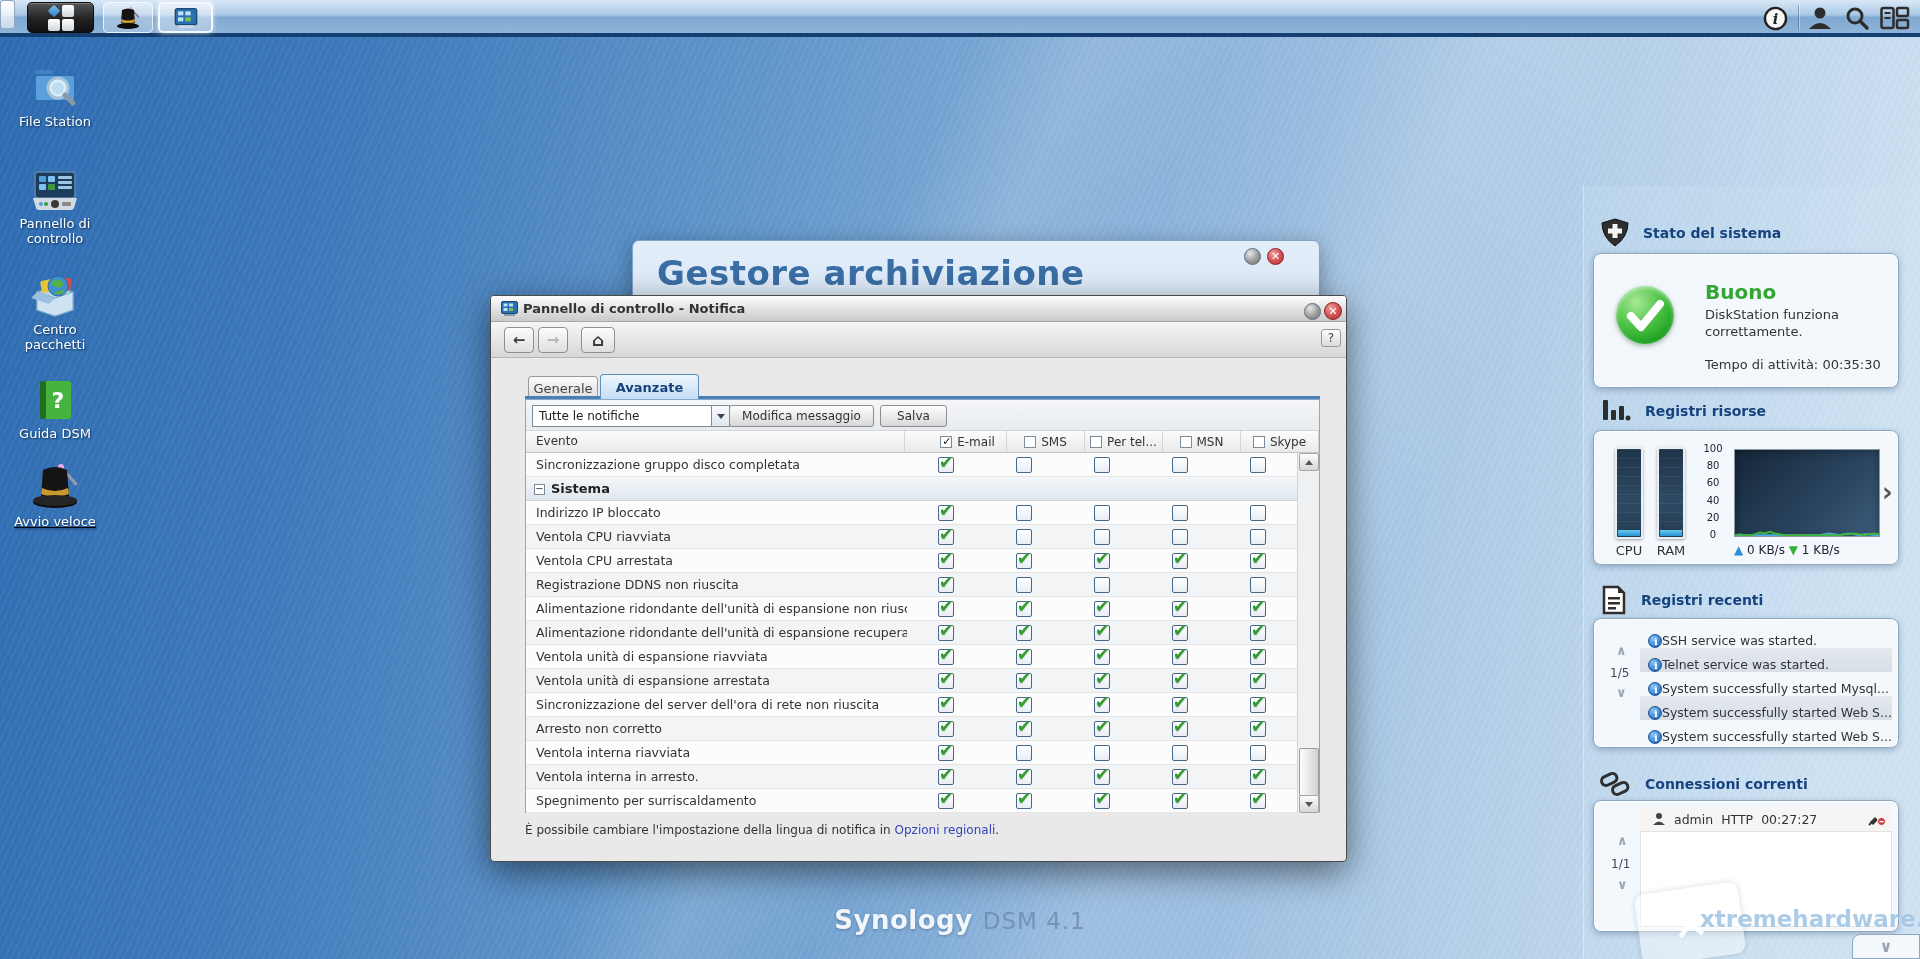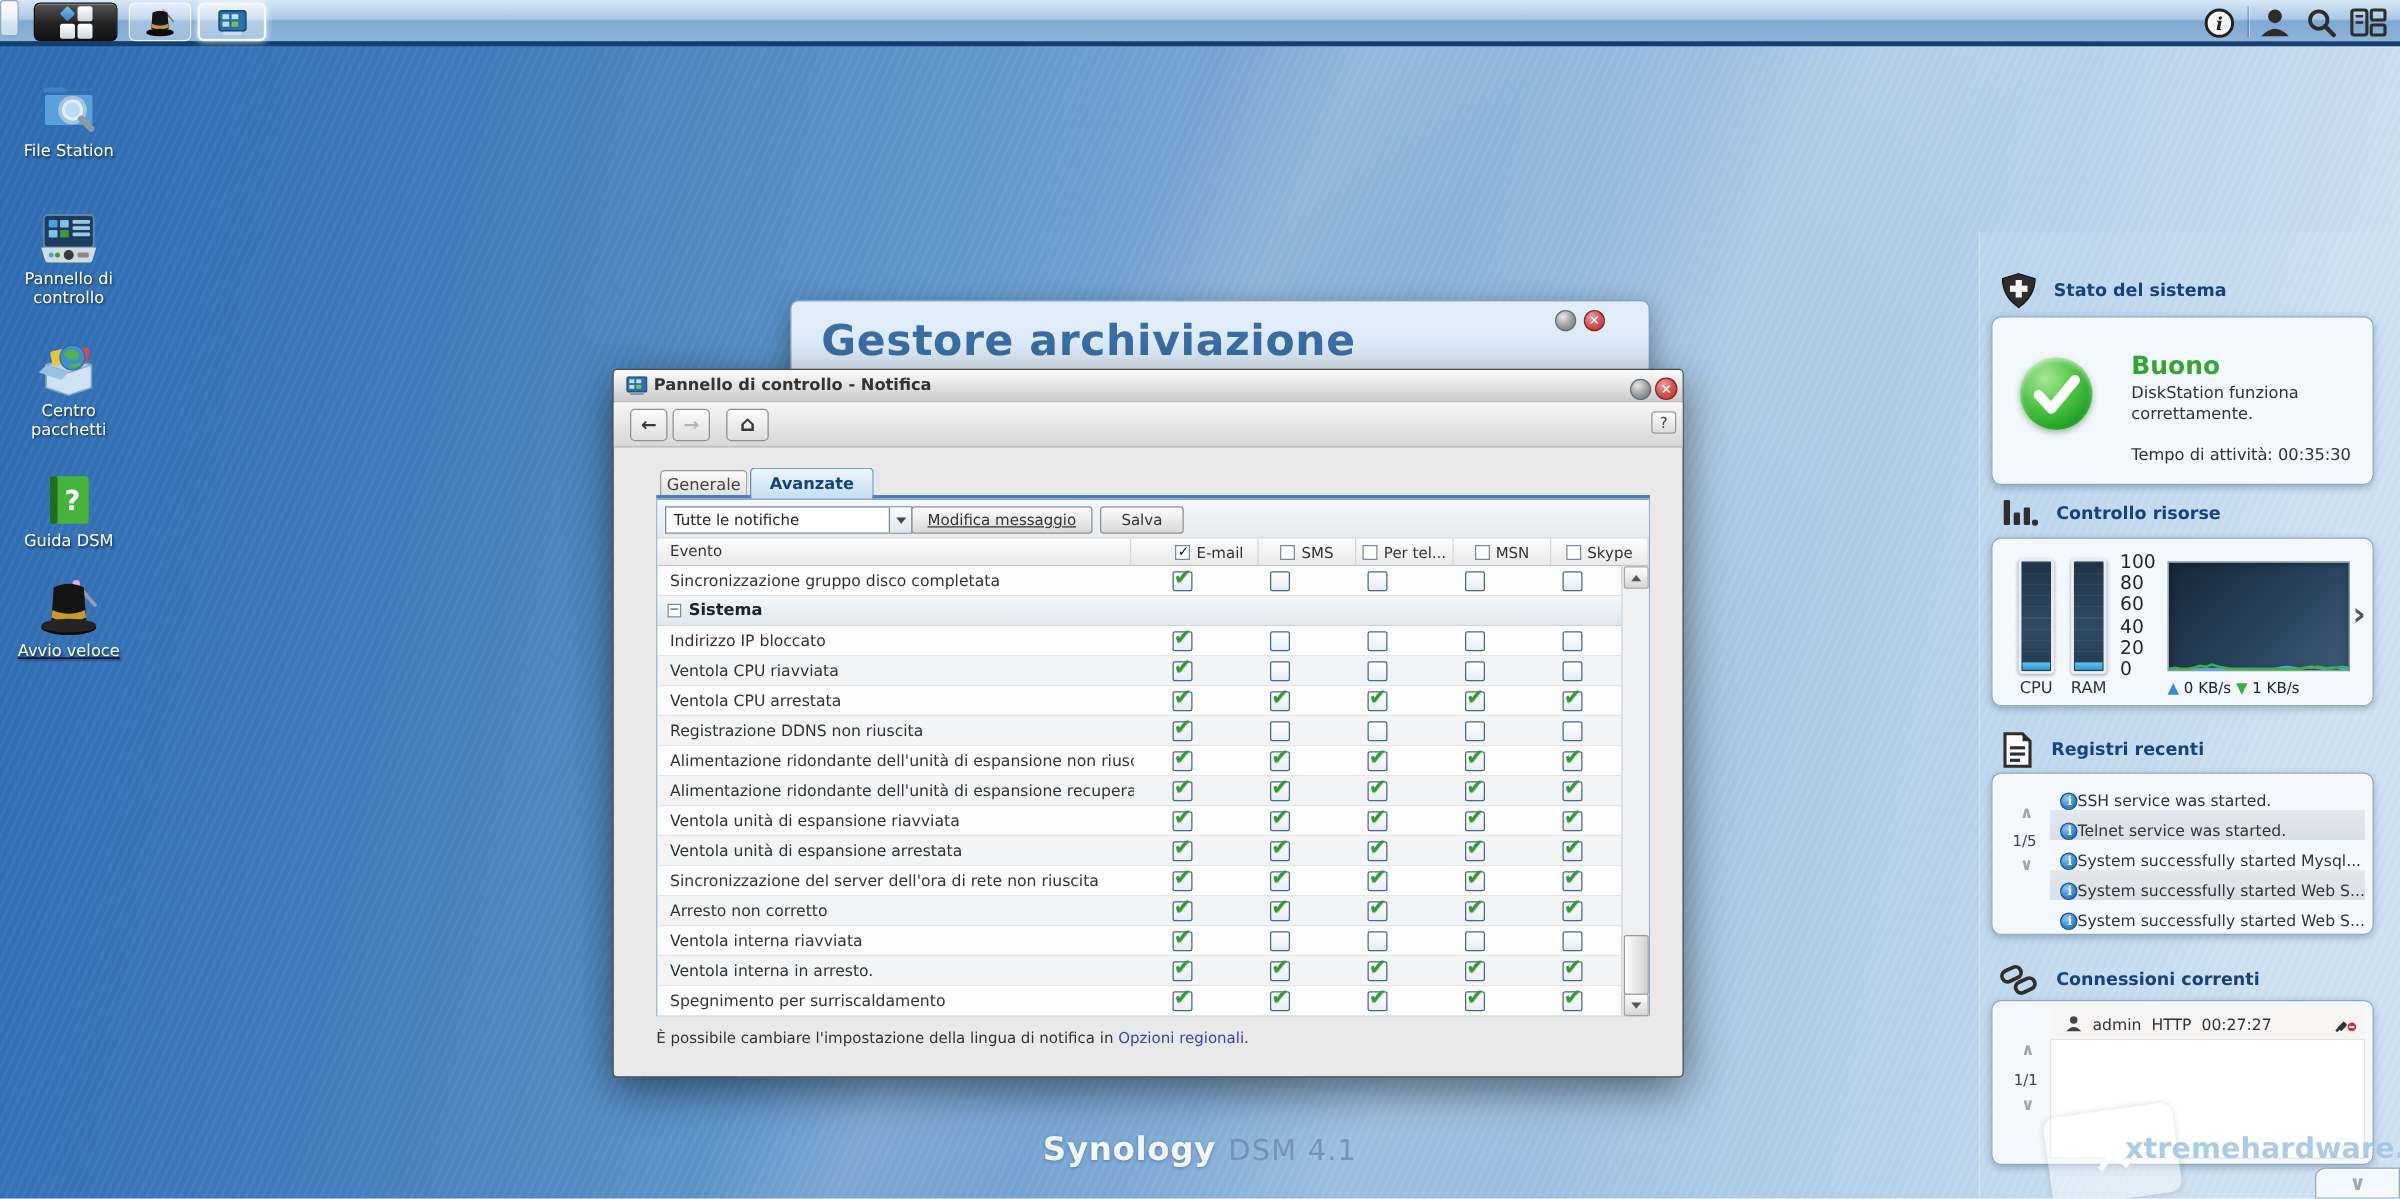--- a/index.html
+++ b/index.html
@@ -73,21 +73,21 @@
   
   #content-box { position:absolute; left:34px; top:103px; width:795px; height:414px; background:#fff; border:1px solid #8aa8c8; }
   #tbl-toolbar { position:absolute; left:0; top:0; width:793px; height:31px; background:linear-gradient(#f4f6f8,#e8ebee); border-bottom:1px solid #d2d6da; }
   #filter-select { position:absolute; left:6px; top:5px; width:198px; height:22px; background:#fff; border:1px solid #7a8a99; cursor:pointer; }
   #filter-select .val { position:absolute; left:6px; top:3px; font-size:12px; color:#222; }
   #filter-arrow { position:absolute; right:0; top:0; width:18px; height:20px; border-left:1px solid #7a8a99;
     background:linear-gradient(#fafcfe,#dfe7ee); display:flex; align-items:center; justify-content:center; }
   #filter-arrow::before { content:""; border-left:4px solid transparent; border-right:4px solid transparent; border-top:5px solid #445; }
   .dlg-btn { position:absolute; top:5px; height:22px; border-radius:3px; border:1px solid #8d8d8d;
     background:linear-gradient(#fefefe,#d8d8d8); font-size:12px; color:#333; display:flex; align-items:center; justify-content:center; cursor:pointer; }
-  #btn-modifica { left:203px; width:145px;text-decoration:underline; }
+  #btn-modifica { left:203px; width:145px; }
   #btn-salva { left:354px; width:67px; }
 
   
   #tbl-header { position:absolute; left:0; top:31px; width:793px; height:22px; display:flex;
     background:linear-gradient(#fcfcfc,#e9e9e9); border-bottom:1px solid #c3c3c3; font-size:12px; color:#333;gap:24px; }
   #evento-h { width:381px; line-height:21px; padding-left:10px; border-right:1px solid #d5d5d5; }
   .hcell { width:78px; display:flex; align-items:center; justify-content:center; gap:5px; border-right:1px solid #d5d5d5; cursor:pointer; }
   .hcb { width:12px; height:12px; border:1px solid #7a8a98; background:#fff; position:relative; }
   .hcb.checked::before { content:"\2713"; position:absolute; left:1px; top:-2px; font-size:11px; color:#111; font-weight:bold; }
 
@@ -134,21 +134,21 @@
   #health-desc { position:absolute; left:111px; top:52px; width:170px; font-size:13px; line-height:17px; color:#333; }
   #health-uptime { position:absolute; left:111px; top:103px; font-size:13px; color:#333; }
 
   
   .meter { position:absolute; top:16px; width:28px; height:92px; border:2px solid #e8eef3; border-radius:3px;
     background:repeating-linear-gradient(to bottom, rgba(255,255,255,0.06) 0 1px, transparent 1px 9px),
                linear-gradient(#1f3448,#2e4a63 60%,#243c52); box-shadow:0 1px 3px rgba(0,0,0,0.35); }
   .meter .fill { position:absolute; left:1px; right:1px; bottom:1px; height:6px; background:linear-gradient(#66c8f0,#2a94d4); }
   .meter-lbl { position:absolute; top:112px; width:60px; text-align:center; font-size:13px; color:#333; }
   #graph-ticks { position:absolute; left:102px; top:13px; width:34px; height:96px; display:flex; flex-direction:column; justify-content:space-between; }
-  #graph-ticks div { font-size:15px; color:#223; text-align:left; line-height:10px; }
+  #graph-ticks div { font-size:10px; color:#223; text-align:center; line-height:10px; }
   #net-graph { position:absolute; left:140px; top:18px; width:146px; height:88px; border:1px solid #8a98a6;
     background:linear-gradient(135deg,#152738 0%, #28425c 55%, #3d5c7a 100%); box-shadow:inset 0 0 8px rgba(0,0,0,0.4); }
   #net-graph svg { position:absolute; left:0; top:0; width:100%; height:100%; }
   #net-updown { position:absolute; left:140px; top:112px; font-size:12px; color:#223; white-space:nowrap; }
   .arrow-up { color:#2e8fd8; font-size:12px; } .arrow-down { color:#35b13a; font-size:12px; }
   #res-chevron { position:absolute; left:288px; top:48px; font-size:26px; font-weight:bold; color:#555; cursor:pointer; line-height:26px; }
 
   
   .pager-up, .pager-down { position:absolute; font-size:13px; font-weight:bold; color:#9aa6b2; cursor:pointer; line-height:12px; }
   .pager-up::before { content:"\2227"; } .pager-down::before { content:"\2228"; }
@@ -288,21 +288,21 @@
       <div id="health-uptime">Tempo di attività: 00:35:30</div>
     </div>
 
     <div class="w-header" style="left:17px; top:212px;">
       <svg width="30" height="26" viewBox="0 0 30 26">
         <rect x="2" y="2" width="5" height="20" rx="1" fill="#2e2e2e"></rect>
         <rect x="10" y="12" width="5" height="10" rx="1" fill="#2e2e2e"></rect>
         <rect x="18" y="8" width="5" height="14" rx="1" fill="#2e2e2e"></rect>
         <circle cx="27" cy="20" r="2.5" fill="#2e2e2e"></circle>
       </svg>
-      <span class="w-title">Controllo risorse</span>
+      <span class="w-title">Registri risorse</span>
     </div>
     <div class="w-box" style="left:9px; top:244px; width:306px; height:135px;">
       <div class="meter" style="left:21px;">
           <div class="fill"></div>
         </div>
       <div class="meter" style="left:63px;">
           <div class="fill"></div>
         </div>
       <div class="meter-lbl" style="left:5px;">CPU</div>
       <div class="meter-lbl" style="left:47px;">RAM</div>

